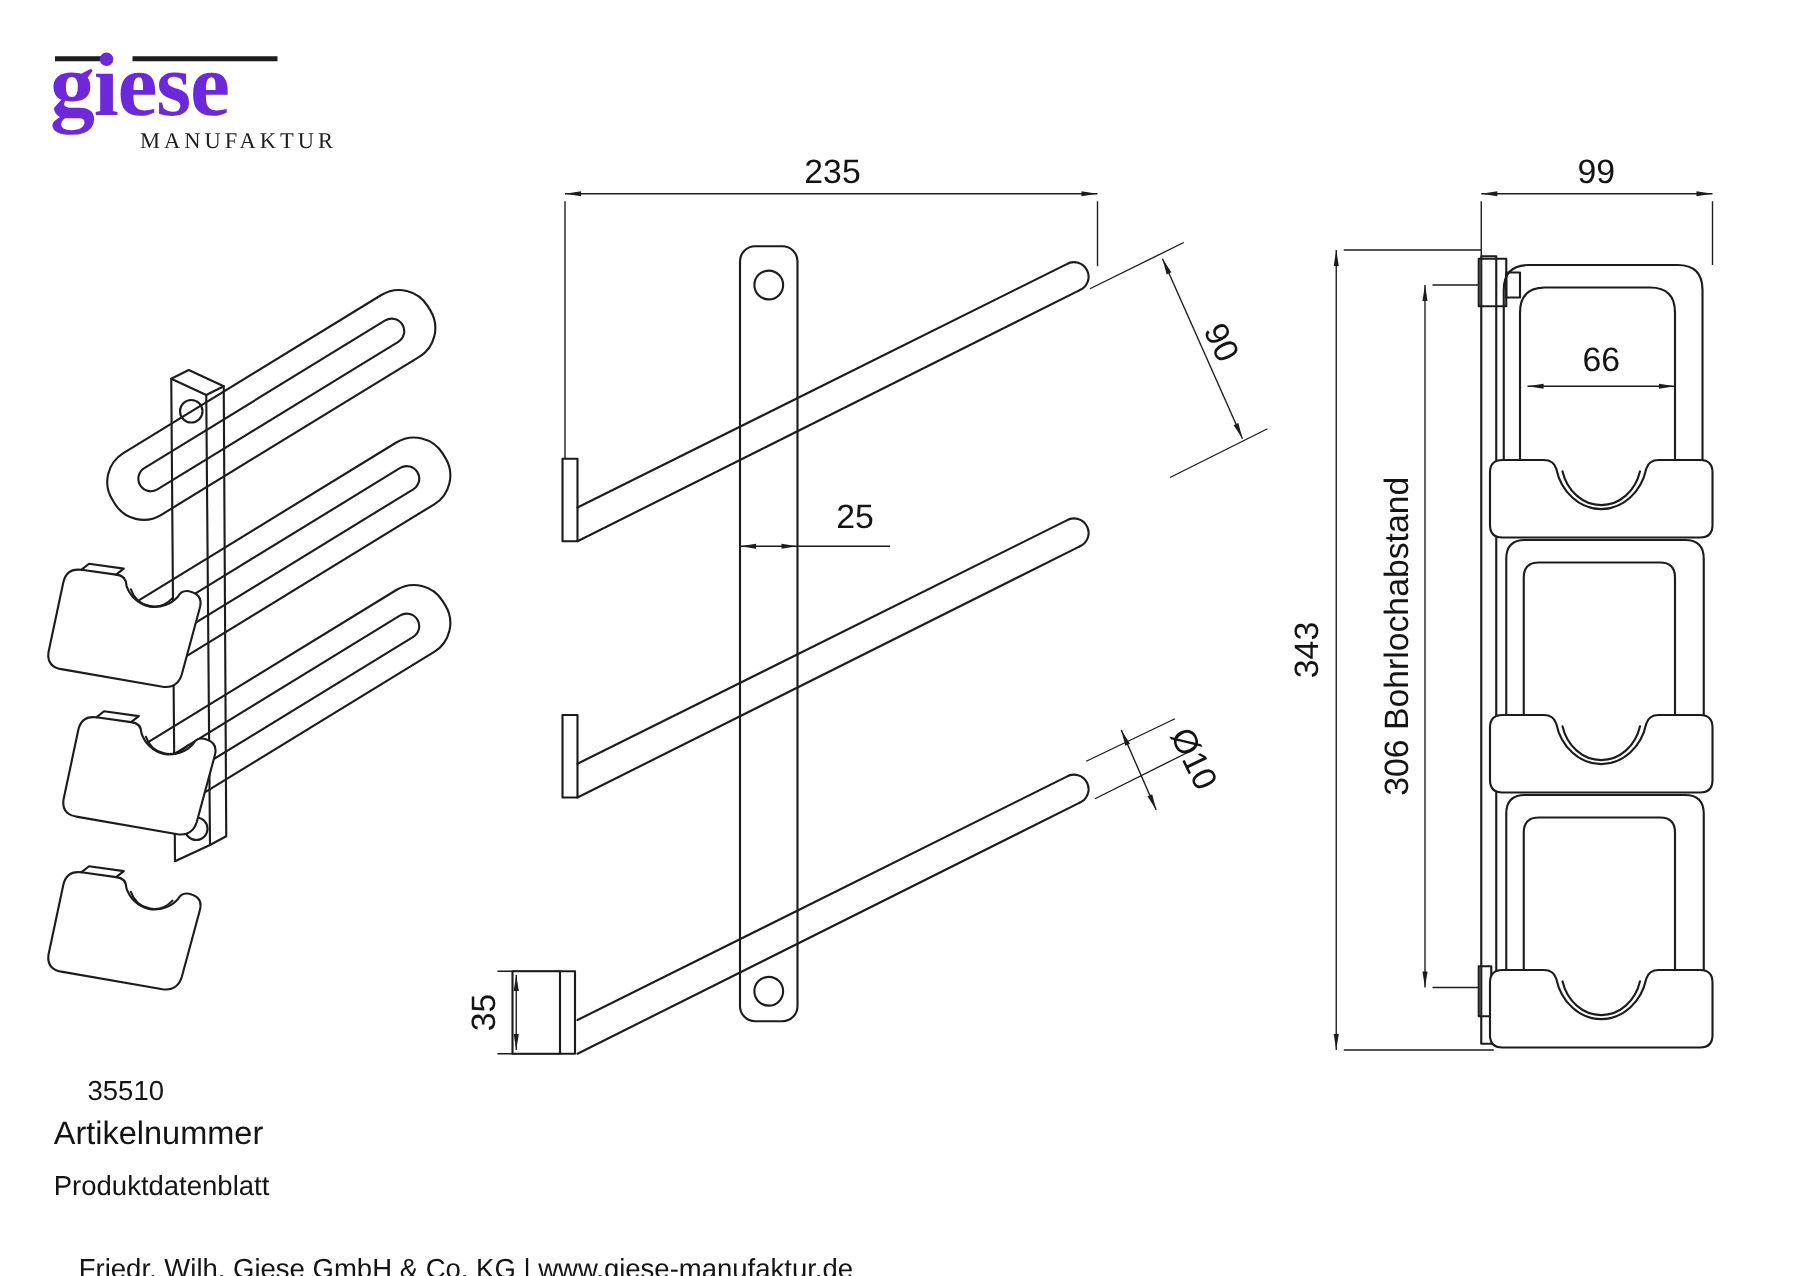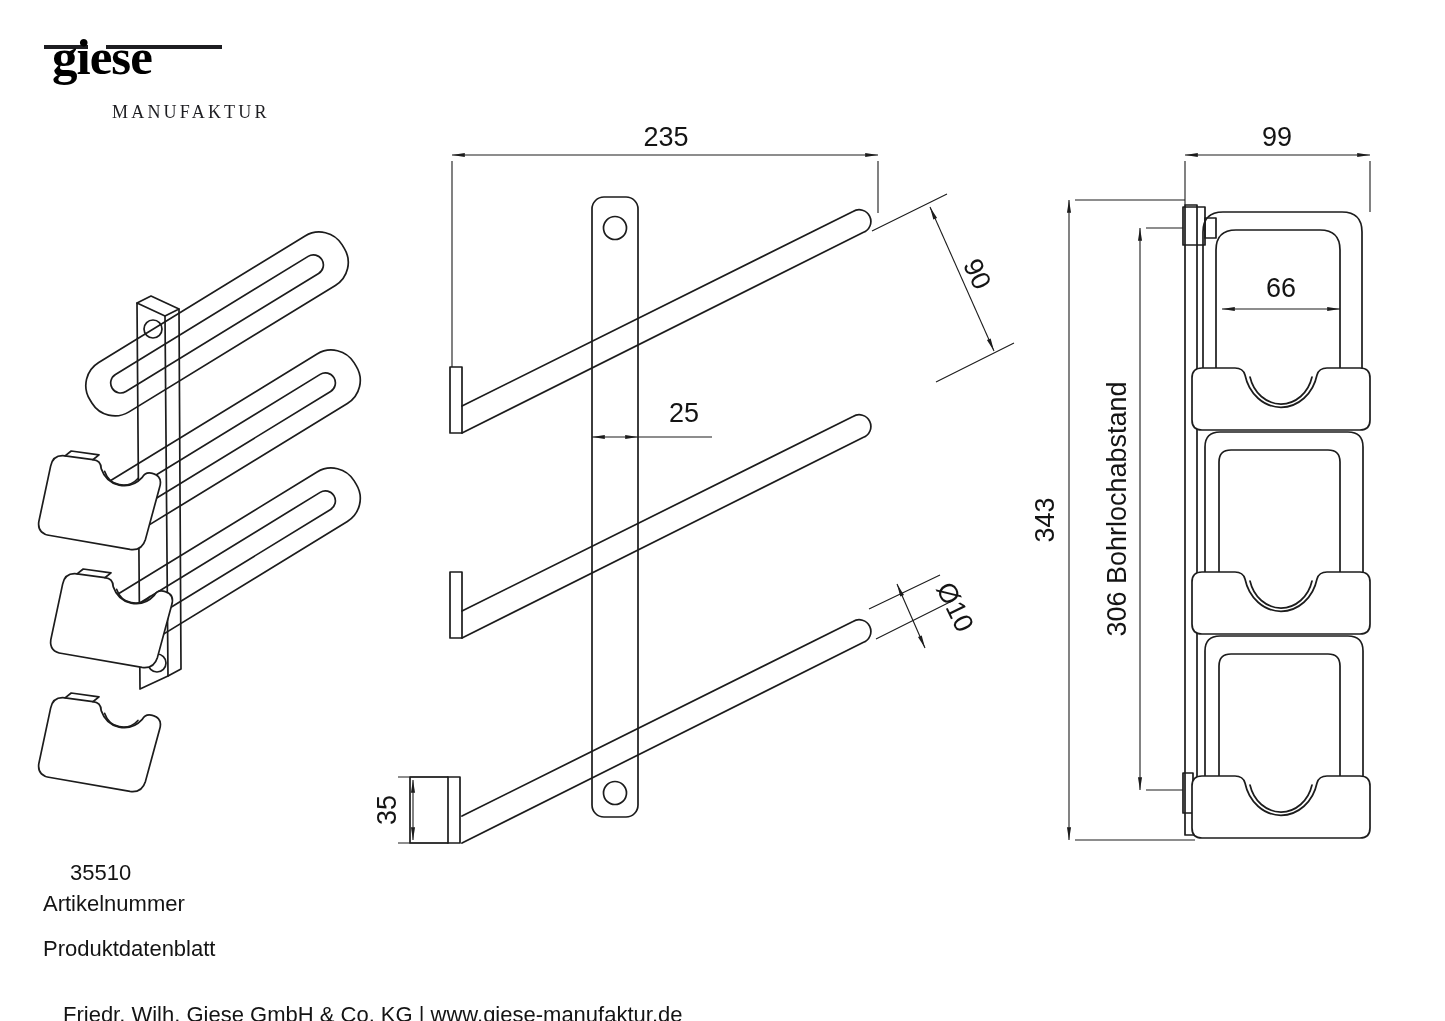--- a/index.html
+++ b/index.html
@@ -2,26 +2,26 @@
 <html><head>
 <meta charset="utf-8">
 <style>
   html,body{margin:0;padding:0;background:#fff;}
   .sheet{position:relative;width:1445px;height:1021px;background:#ffffff;overflow:hidden;
          font-family:"Liberation Sans",sans-serif;color:#141414;}
   
   .logo-rule-left{position:absolute;left:44px;top:45px;width:44px;height:4px;background:#1d1d21;}
   .logo-rule-right{position:absolute;left:106px;top:45px;width:116px;height:4px;background:#1d1d21;}
   .logo-brand{position:absolute;left:40px;top:32px;font-family:"Liberation Serif",serif;
-              font-weight:bold;font-size:51px;line-height:1;letter-spacing:-1px;color:#000000;margin-left:12px;}
+              font-weight:bold;font-size:72px;line-height:1;letter-spacing:-1px;color:#6d28d9;}
   .logo-sub{position:absolute;left:112px;top:102px;font-family:"Liberation Serif",serif;
             font-size:18px;letter-spacing:3.2px;color:#1d1d21;text-align:center;}
   
   .f-art{position:absolute;left:43px;top:860px;font-size:22px;margin-left:27px;}
-  .f-artlabel{position:absolute;left:43px;top:891px;font-size:22px;}
+  .f-artlabel{position:absolute;left:43px;top:891px;font-size:26px;}
   .f-sheet{position:absolute;left:43px;top:936px;font-size:22px;font-weight:normal;}
   .f-company{position:absolute;left:43px;top:1002px;font-size:22px;margin-left:20px;}
   
   .drawing{position:absolute;left:0;top:0;}
   .geo{stroke:#1c1c1c;stroke-width:1.7;fill:none;stroke-linejoin:round;stroke-linecap:round;}
   .geo .solid{fill:#ffffff;}
   .dim{stroke:#1c1c1c;stroke-width:1.1;fill:none;}
   .dt{font-family:"Liberation Sans",sans-serif;font-size:27px;fill:#141414;text-anchor:middle;stroke:none;}
 </style>
 </head>

